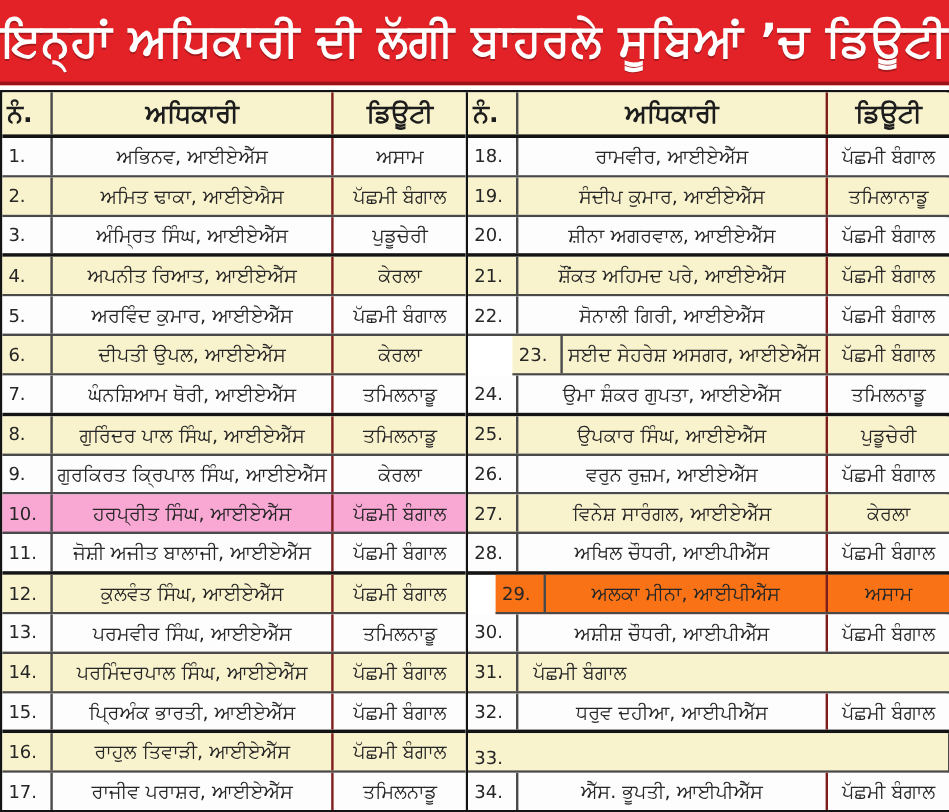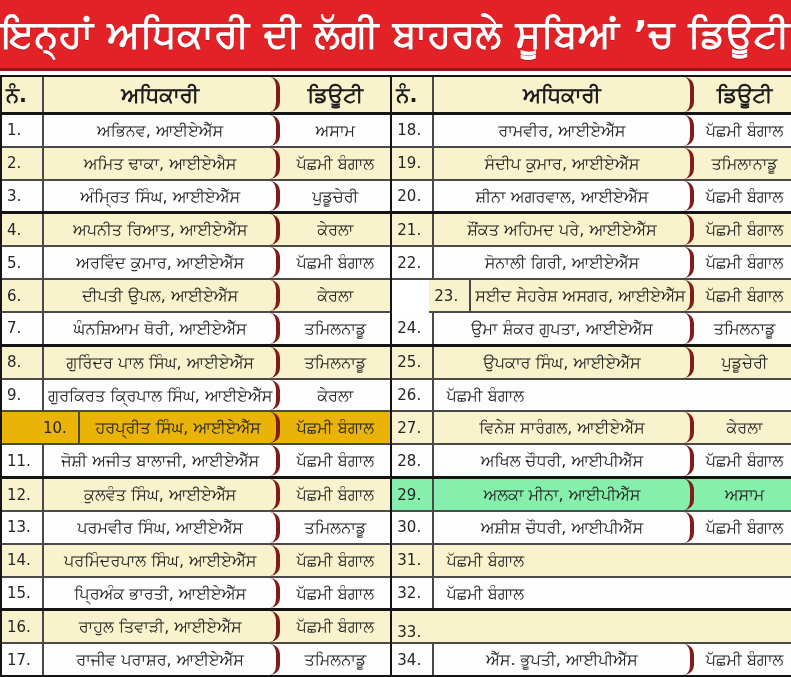--- a/index.html
+++ b/index.html
@@ -37,21 +37,21 @@
   .header-row{
     flex:0 0 38px;background:#f9f3cd;border-bottom:3px solid #141414;
   }
   .cell{
     display:flex;align-items:center;justify-content:center;
     box-sizing:border-box;color:#262626;font-size:16px;
     overflow:hidden;white-space:nowrap;
   }
   .c-no{flex:0 0 42px;border-right:2px solid #4a4a4a;font-size:15px;
         justify-content:flex-start;padding-left:5px;}
-  .c-officer{flex:1 1 0;border-right:4px solid #7f1d1d;padding:0 4px;border-radius:10px;}
+  .c-officer{flex:1 1 0;border-right:2px solid #7f1d1d;padding:0 4px;}
   .c-duty{flex:0 0 110px;padding:0 2px;}
   .half.right .c-duty{flex:0 0 102px;}
   .header-row .cell{font-weight:bold;font-size:21px;color:#1d1d1d;}
   .header-row .c-no{justify-content:flex-start;padding-left:4px;}
 </style>
 </head>
 <body>
 
 <div id="screen">
   <div class="banner" style="background: rgb(227, 34, 39); color: #ffffff;">ਇਨ੍ਹਾਂ ਅਧਿਕਾਰੀ ਦੀ ਲੱਗੀ ਬਾਹਰਲੇ ਸੂਬਿਆਂ ’ਚ ਡਿਊਟੀ</div>
@@ -102,21 +102,21 @@
         <div class="row hl" style="background: rgb(249, 243, 205);">
           <div class="cell c-no">8.</div>
           <div class="cell c-officer">ਗੁਰਿੰਦਰ ਪਾਲ ਸਿੰਘ, ਆਈਏਐੱਸ</div>
           <div class="cell c-duty">ਤਮਿਲਨਾਡੂ</div>
         </div>
         <div class="row">
           <div class="cell c-no">9.</div>
           <div class="cell c-officer">ਗੁਰਕਿਰਤ ਕ੍ਰਿਪਾਲ ਸਿੰਘ, ਆਈਏਐੱਸ</div>
           <div class="cell c-duty">ਕੇਰਲਾ</div>
         </div>
-        <div class="row hl" style="background: #eab308; padding-left: 36px;">
+        <div class="row hl" style="background: #f9a8d4;">
           <div class="cell c-no">10.</div>
           <div class="cell c-officer">ਹਰਪ੍ਰੀਤ ਸਿੰਘ, ਆਈਏਐੱਸ</div>
           <div class="cell c-duty">ਪੱਛਮੀ ਬੰਗਾਲ</div>
         </div>
         <div class="row thick">
           <div class="cell c-no">11.</div>
           <div class="cell c-officer">ਜੋਸ਼ੀ ਅਜੀਤ ਬਾਲਾਜੀ, ਆਈਏਐੱਸ</div>
           <div class="cell c-duty">ਪੱਛਮੀ ਬੰਗਾਲ</div>
         </div>
         <div class="row hl" style="background: rgb(249, 243, 205);">
@@ -192,48 +192,50 @@
           <div class="cell c-officer">ਉਮਾ ਸ਼ੰਕਰ ਗੁਪਤਾ, ਆਈਏਐੱਸ</div>
           <div class="cell c-duty">ਤਮਿਲਨਾਡੂ</div>
         </div>
         <div class="row hl" style="background: rgb(249, 243, 205);">
           <div class="cell c-no">25.</div>
           <div class="cell c-officer">ਉਪਕਾਰ ਸਿੰਘ, ਆਈਏਐੱਸ</div>
           <div class="cell c-duty">ਪੁਡੂਚੇਰੀ</div>
         </div>
         <div class="row">
           <div class="cell c-no">26.</div>
+          <div class="cell c-officer">ਵਰੁਨ ਰੁਜ਼ਮ, ਆਈਏਐੱਸ</div>
           <div class="cell c-duty">ਪੱਛਮੀ ਬੰਗਾਲ</div>
         </div>
         <div class="row hl" style="background: rgb(249, 243, 205);">
           <div class="cell c-no">27.</div>
           <div class="cell c-officer">ਵਿਨੇਸ਼ ਸਾਰੰਗਲ, ਆਈਏਐੱਸ</div>
           <div class="cell c-duty">ਕੇਰਲਾ</div>
         </div>
         <div class="row thick">
           <div class="cell c-no">28.</div>
           <div class="cell c-officer">ਅਖਿਲ ਚੌਧਰੀ, ਆਈਪੀਐੱਸ</div>
           <div class="cell c-duty">ਪੱਛਮੀ ਬੰਗਾਲ</div>
         </div>
-        <div class="row hl" style="background: #86efac;">
+        <div class="row hl" style="background: #f97316; margin-left: 23px;">
           <div class="cell c-no">29.</div>
           <div class="cell c-officer">ਅਲਕਾ ਮੀਨਾ, ਆਈਪੀਐੱਸ</div>
           <div class="cell c-duty">ਅਸਾਮ</div>
         </div>
         <div class="row">
           <div class="cell c-no">30.</div>
           <div class="cell c-officer">ਅਸ਼ੀਸ਼ ਚੌਧਰੀ, ਆਈਪੀਐੱਸ</div>
           <div class="cell c-duty">ਪੱਛਮੀ ਬੰਗਾਲ</div>
         </div>
         <div class="row hl" style="background: rgb(249, 243, 205);">
           <div class="cell c-no">31.</div>
           <div class="cell c-duty">ਪੱਛਮੀ ਬੰਗਾਲ</div>
         </div>
         <div class="row thick">
           <div class="cell c-no">32.</div>
+          <div class="cell c-officer">ਧਰੁਵ ਦਹੀਆ, ਆਈਪੀਐੱਸ</div>
           <div class="cell c-duty">ਪੱਛਮੀ ਬੰਗਾਲ</div>
         </div>
         <div class="row hl" style="background: rgb(249, 243, 205); flex-direction: column;">
           <div class="cell c-no">33.</div>
           <div class="cell c-officer">ਕੁਸ਼ਤੁਭ ਸ਼ਰਮਾ, ਆਈਪੀਐੱਸ</div>
           <div class="cell c-duty">ਤਮਿਲਨਾਡੂ</div>
         </div>
         <div class="row">
           <div class="cell c-no">34.</div>
           <div class="cell c-officer">ਐੱਸ. ਭੂਪਤੀ, ਆਈਪੀਐੱਸ</div>

